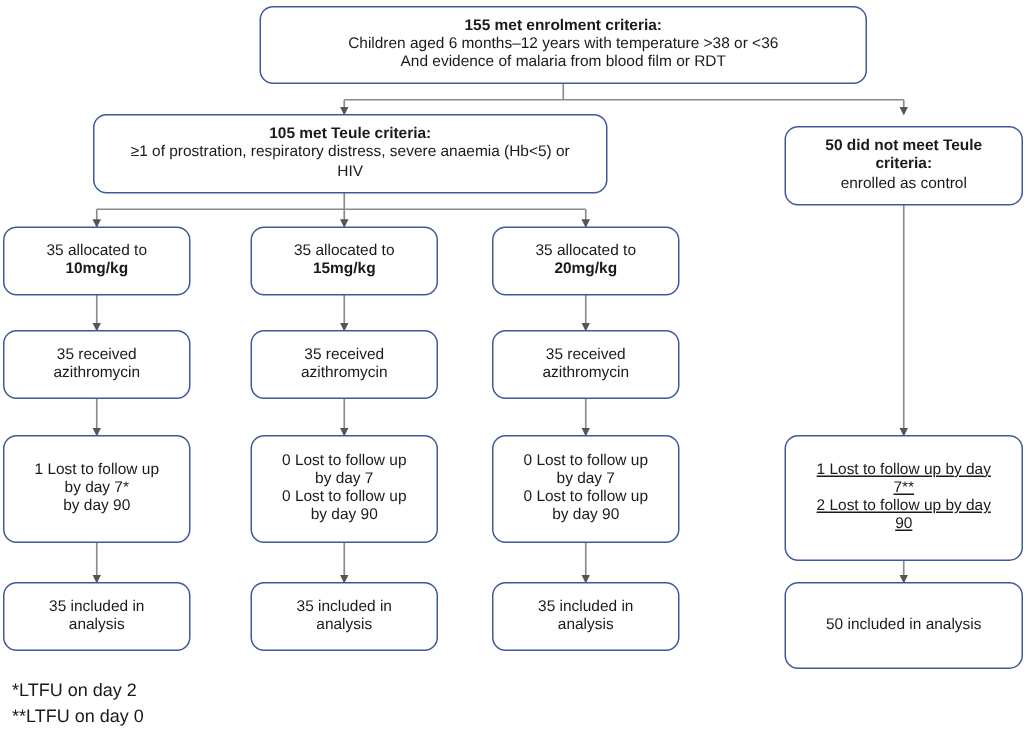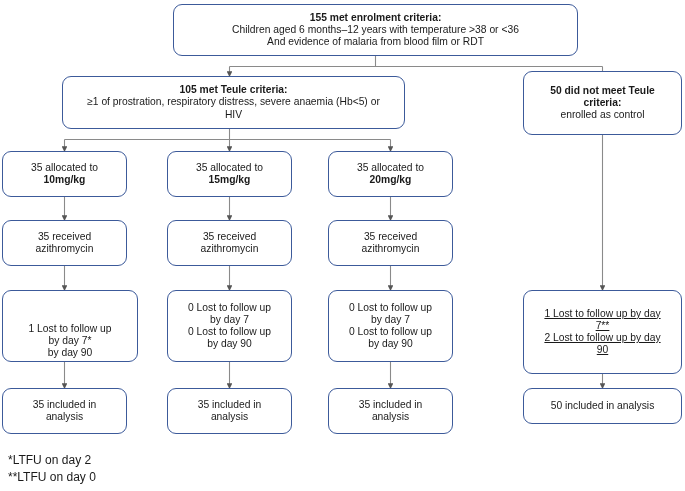--- a/index.html
+++ b/index.html
@@ -114,21 +114,21 @@
   </div>
 
   <div class="box" style="left:62px; top:76px; width:343px; height:53px;justify-content:center;">
     <div class="inner">
       <span class="ttl">105 met Teule criteria:</span>
       <span class="ln">≥1 of prostration, respiratory distress, severe anaemia (Hb&lt;5) or</span>
       <span class="ln">HIV</span>
     </div>
   </div>
 
-  <div class="box" style="left:523px; top:71px; width:159px; height:64px;">
+  <div class="box" style="left:523px; top:84px; width:159px; height:53px;">
     <div class="inner">
       <span class="ttl">50 did not meet Teule</span>
       <span class="ttl">criteria:</span>
       <span class="ln">enrolled as control</span>
     </div>
   </div>
 
   <div class="box" style="left:2px; top:151px; width:125px; height:46px;">
     <div class="inner">
       <span class="ln">35 allocated to</span>
@@ -160,21 +160,21 @@
       <span class="ln">azithromycin</span>
     </div>
   </div>
   <div class="box" style="left:328px; top:220px; width:125px; height:46px;">
     <div class="inner">
       <span class="ln">35 received</span>
       <span class="ln">azithromycin</span>
     </div>
   </div>
 
-  <div class="box" style="left:2px; top:290px; width:136px; height:72px;align-items:flex-end;">
+  <div class="box" style="left:2px; top:290px; width:125px; height:72px;">
     <div class="inner">
       <span class="ln">1 Lost to follow up</span>
       <span class="ln">by day 7*</span>
       <span class="ln">by day 90</span>
     </div>
   </div>
   <div class="box" style="left:167px; top:290px; width:125px; height:72px;">
     <div class="inner">
       <span class="ln">0 Lost to follow up</span>
       <span class="ln">by day 7</span>
@@ -210,21 +210,21 @@
       <span class="ln">35 included in</span>
       <span class="ln">analysis</span>
     </div>
   </div>
   <div class="box" style="left:328px; top:388px; width:125px; height:46px;">
     <div class="inner">
       <span class="ln">35 included in</span>
       <span class="ln">analysis</span>
     </div>
   </div>
-  <div class="box" style="left:523px; top:388px; width:159px; height:36px;">
+  <div class="box" style="left:523px; top:388px; width:159px; height:58px;">
     <div class="inner">
       <span class="ln">50 included in analysis</span>
     </div>
   </div>
 
   <div class="footnotes">
     <div>*LTFU on day 2</div>
     <div>**LTFU on day 0</div>
   </div>
 

